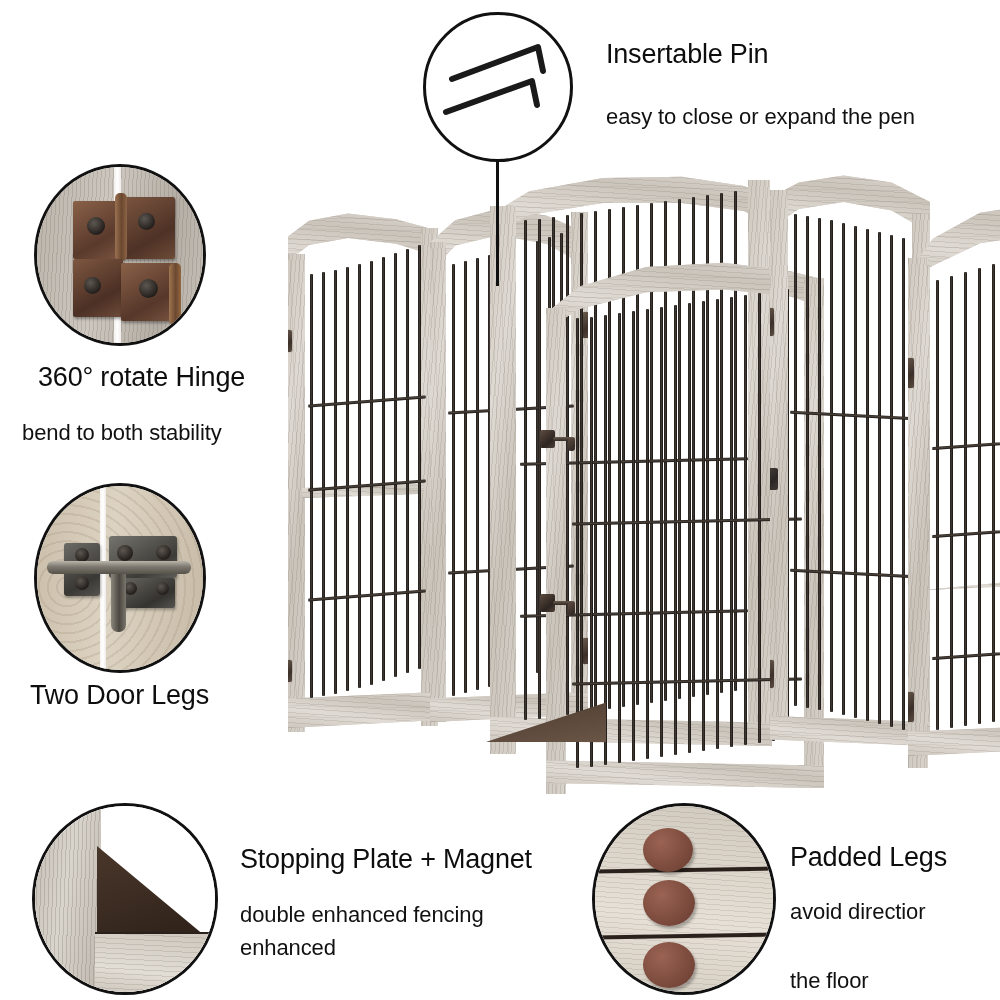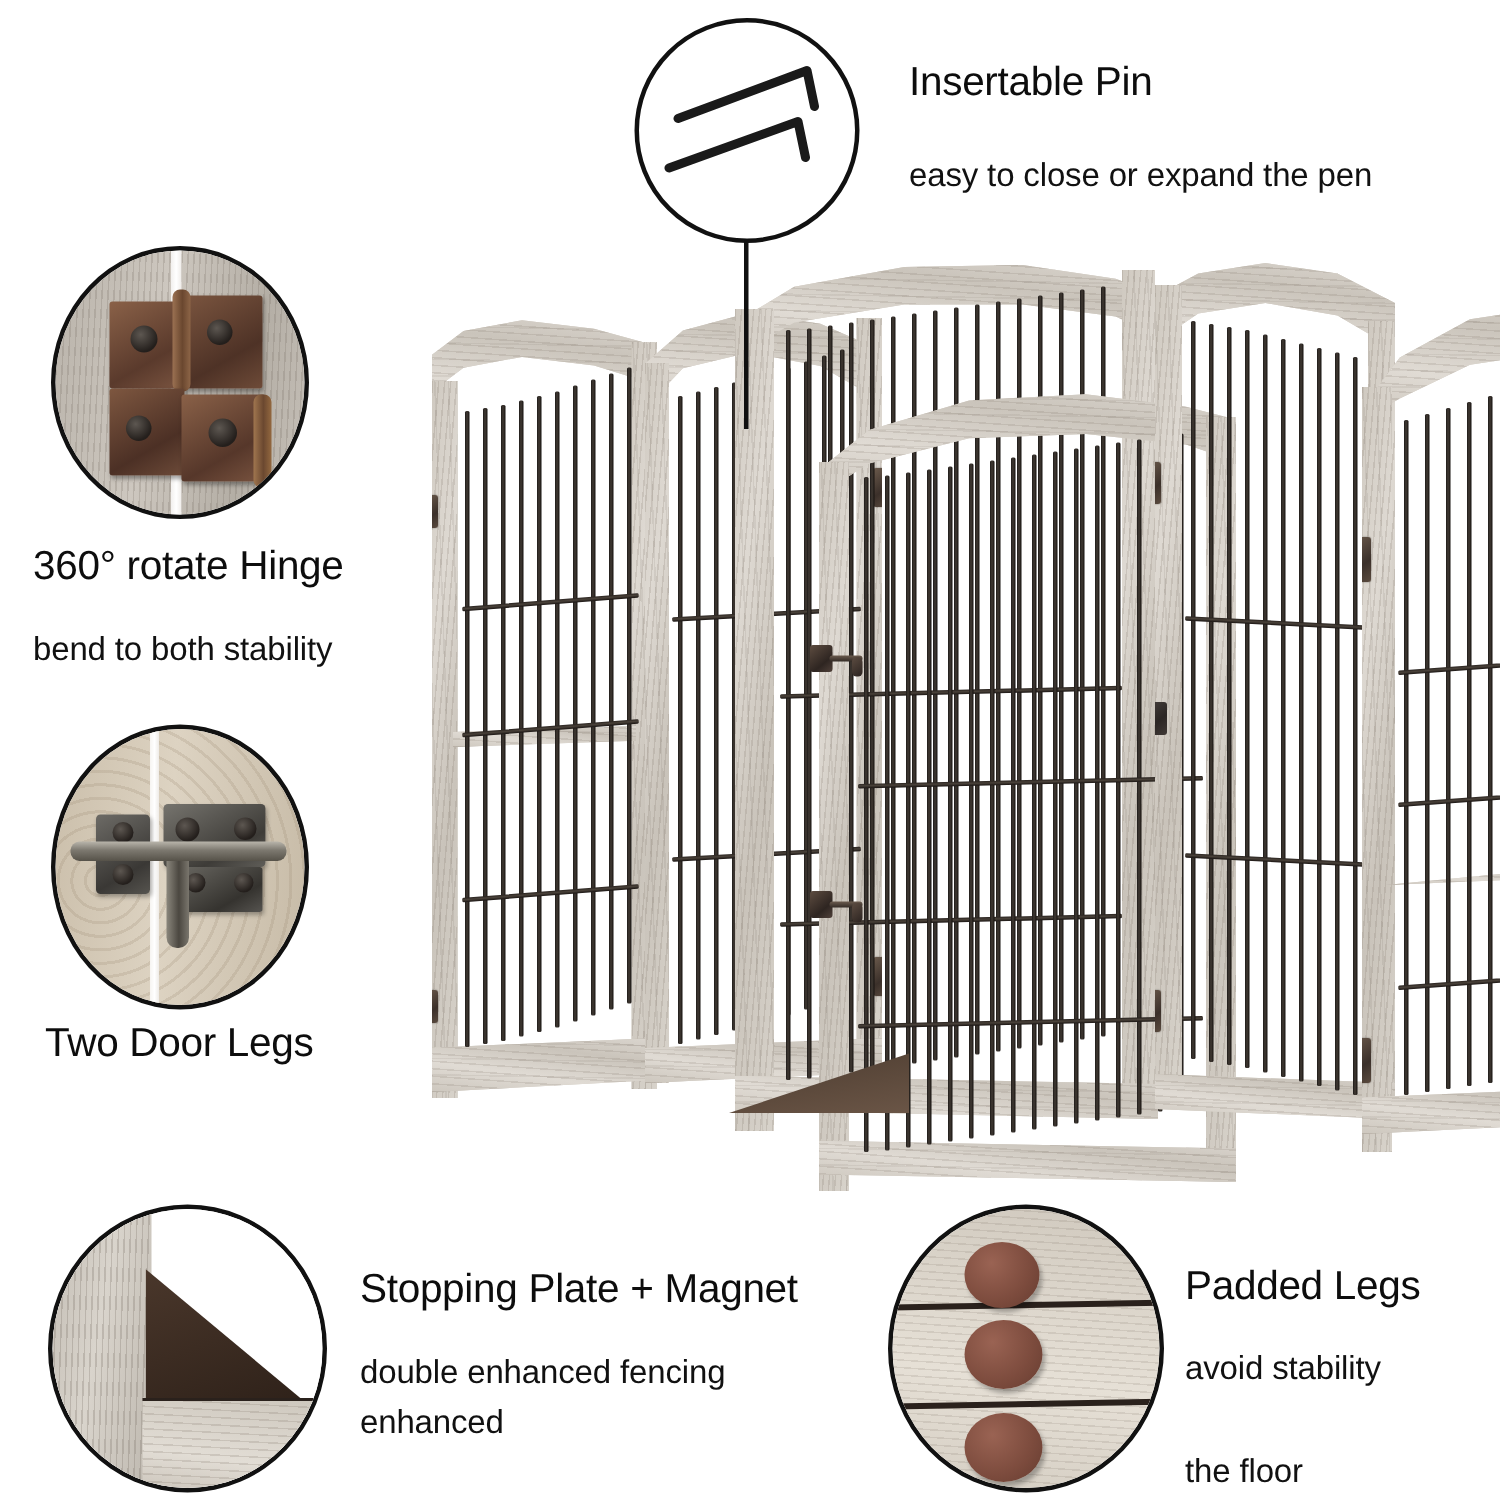--- a/index.html
+++ b/index.html
@@ -493,21 +493,21 @@
     <div style="position:absolute; left:84px; top:96px; width:56px; height:58px;
                 background:linear-gradient(150deg,#8a6148,#56372a 65%,#7a5440);
                 border-radius:2px; box-shadow:1px 2px 3px rgba(0,0,0,.35);"></div>
     <div class="screwhead" style="left:102px; top:112px; width:19px; height:19px;"></div>
 
     <div style="position:absolute; left:132px; top:96px; width:12px; height:62px;
                 background:linear-gradient(90deg,#a0764f,#6b4830 55%,#93683f);
                 border-radius:5px;"></div>
   </div>
 
-  <div class="callout-title" style="left:22px; top:363px;">360° rotate Hinge</div>
+  <div class="callout-title" style="left:38px; top:363px;">360° rotate Hinge</div>
   <div class="callout-sub" style="left:22px; top:418px;">bend to both stability</div>
 
   <div class="callout-circle" style="left:34px; top:483px; width:172px; height:190px;">
     <div class="lock-bg"></div>
 
     <div style="position:absolute; left:63px; top:0; width:6px; height:190px;
                 background:linear-gradient(90deg,#f6f4f1,#ffffff 50%,#eeebe7);"></div>
 
     <div style="position:absolute; left:27px; top:57px; width:36px; height:53px;
                 background:linear-gradient(150deg,#6d6b66,#3a3835 70%,#56544f);
@@ -571,16 +571,16 @@
 
     <div class="seam" style="left:0; top:62px; width:184px; height:4px; transform:rotate(-1deg);"></div>
     <div class="seam" style="left:0; top:128px; width:184px; height:4px; transform:rotate(-1deg);"></div>
 
     <div class="pad" style="left:48px; top:22px; width:50px; height:44px;"></div>
     <div class="pad" style="left:48px; top:74px; width:52px; height:46px;"></div>
     <div class="pad" style="left:48px; top:136px; width:52px; height:46px;"></div>
   </div>
 
   <div class="callout-title" style="left:790px; top:843px;">Padded Legs</div>
-  <div class="callout-sub" style="left:790px; top:897px;">avoid stability</div>
+  <div class="callout-sub" style="left:790px; top:897px;">avoid directior</div>
   <div class="callout-sub" style="left:790px; top:966px;">the floor</div>
 
 </div>
 
 </body></html>

